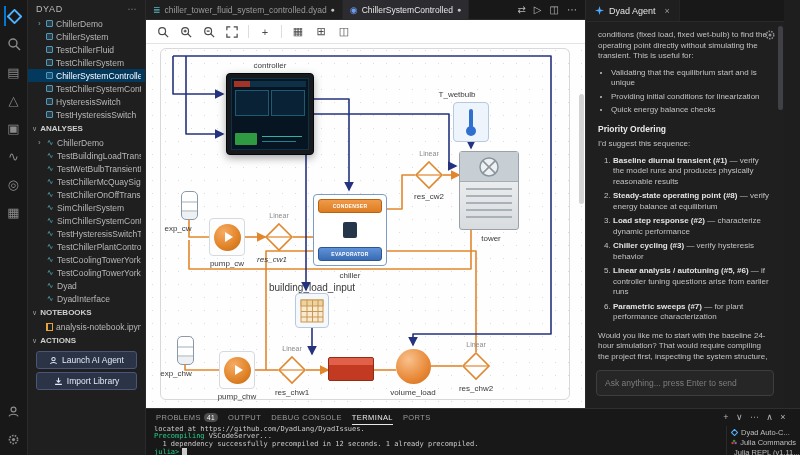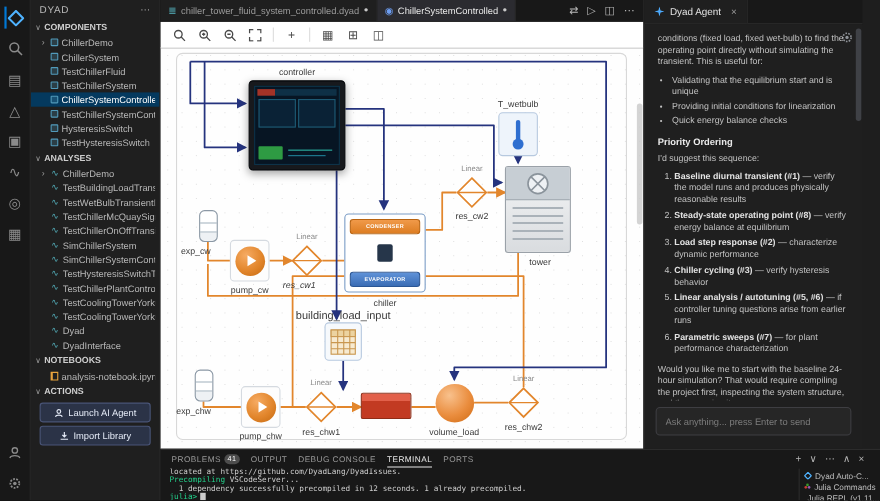--- a/index.html
+++ b/index.html
@@ -153,24 +153,20 @@
         </svg>
     </div>
   </div>
 
   <div id="sidebar">
     <div class="sb-title">
       <span>DYAD</span>
       <span class="more">⋯</span>
     </div>
 
-    <div class="sec-h">
-        <span class="chev">∨</span>
-        <span>COMPONENTS</span>
-      </div>
     <div class="row">
         <span class="tw">›</span>
         <span class="ci"></span>
         <span class="lbl">ChillerDemo</span>
       </div>
     <div class="row">
         <span class="ind"></span>
         <span class="ci"></span>
         <span class="lbl">ChillerSystem</span>
       </div>
@@ -406,21 +402,21 @@
         </div>
       </div>
       <span class="clabel" style="left:124px;top:17px;">controller</span>
 
       <div class="comp wetbulb" style="left:307px;top:58px;">
         <svg width="14" height="30" viewBox="0 0 14 30">
             <line x1="7" y1="4" x2="7" y2="19" stroke="#2f6fd0" stroke-width="4" stroke-linecap="round"></line>
             <circle cx="7" cy="24" r="5" fill="#2f6fd0"></circle>
           </svg>
       </div>
-      <span class="clabel" style="left:325px;top:46px;">T_wetbulb</span>
+      <span class="clabel" style="left:311px;top:46px;">T_wetbulb</span>
 
       <svg class="comp" style="left:268px;top:116px;" width="30" height="30" viewBox="0 0 30 30">
         <path d="M15 2 L28 15 L15 28 L2 15 Z" fill="#fff" stroke="#e2862c" stroke-width="1.6"></path>
           <path d="M2 15 H28" stroke="#e2862c" stroke-width="1.2"></path>
       </svg>
       <span class="lin" style="left:283px;top:106px;">Linear</span>
       <span class="clabel" style="left:283px;top:148px;">res_cw2</span>
 
       <div class="comp tower" style="left:313px;top:107px;">
         <div class="tower-top">

